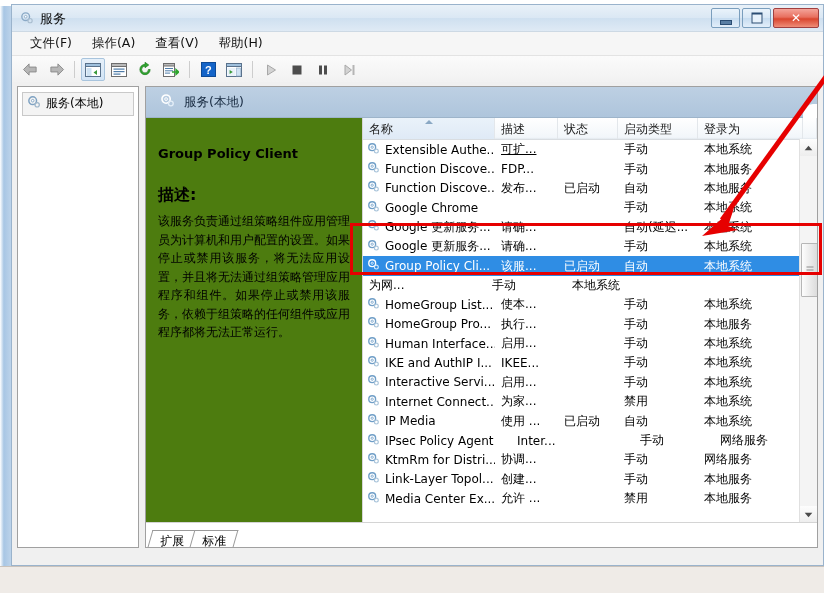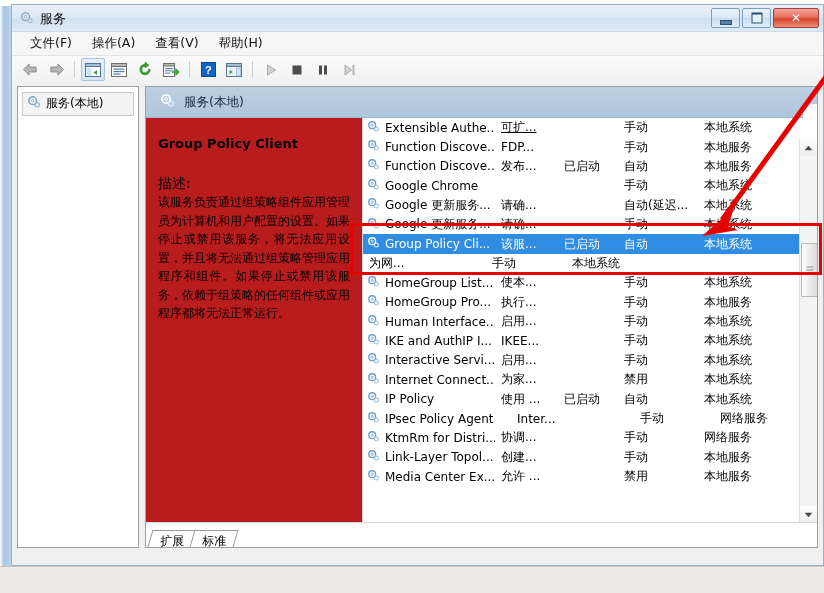--- a/index.html
+++ b/index.html
@@ -183,29 +183,29 @@
     background: #ffffff;
     border-top-left-radius: 10px;
   }
   .pane-header-text { font-size: 12.5px; color: #16293f; }
 
   
   .detail-col {
     position: absolute;
     left: 0; top: 31px;
     width: 216px; bottom: 24px;
-    background: #b91c1c;
-    padding: 18px 12px 0 12px;
+    background: #4d7c0f;
+    padding: 28px 12px 0 12px;
     box-sizing: border-box;
   }
   .detail-title {
     font-size: 13px; font-weight: bold; color: #000;
     margin-bottom: 24px;
   }
-  .detail-label { font-size: 14px; margin-bottom: 0; }
+  .detail-label { font-size: 16px; margin-bottom: 6px; font-weight: bold; }
   .detail-body {
     font-size: 12px; line-height: 18.5px;
     text-align: justify;
     word-break: break-all;
   }
 
   
   .list-col {
     position: absolute;
     left: 216px; top: 31px;
@@ -489,20 +489,28 @@
         </div>
 
         <div class="detail-col">
           <div class="detail-title">Group Policy Client</div>
           <div class="detail-label">描述:</div>
           <div class="detail-body">该服务负责通过组策略组件应用管理员为计算机和用户配置的设置。如果停止或禁用该服务，将无法应用设置，并且将无法通过组策略管理应用程序和组件。如果停止或禁用该服务，依赖于组策略的任何组件或应用程序都将无法正常运行。</div>
         </div>
 
         <div class="list-col">
 
+          <div class="lv-header" id="lv-header">
+              <div class="lv-th sorted" style="width: 132px; flex: 0 0 132px;"><span>名称</span></div>
+              <div class="lv-th" style="width: 63px; flex: 0 0 63px;"><span>描述</span></div>
+              <div class="lv-th" style="width: 60px; flex: 0 0 60px;"><span>状态</span></div>
+              <div class="lv-th" style="width: 80px; flex: 0 0 80px;"><span>启动类型</span></div>
+              <div class="lv-th" style="width: 105px; flex: 0 0 105px;"><span>登录为</span></div>
+              <div class="lv-th" style="flex: 1 1 auto;"><span></span></div>
+            </div>
 
           <div class="lv-body" id="lv-body">
               <div class="lv-row">
                 <div class="cell name" style="flex: 0 0 132px;">
                   <span class="gear"><svg width="13" height="13" viewBox="0 0 16 16">
                       <circle cx="6.4" cy="6.4" r="4.2" fill="none" stroke="#6f9ec7" stroke-width="1.7"></circle>
                       <circle cx="6.4" cy="6.4" r="1.4" fill="none" stroke="#6f9ec7" stroke-width="1"></circle>
                       <circle cx="11.5" cy="11.2" r="2.4" fill="none" stroke="#a9c4da" stroke-width="1.4"></circle>
                     </svg></span>
                   <span>Extensible Authe...</span>
@@ -686,21 +694,21 @@
                 <div class="cell startup" style="flex: 0 0 80px;">禁用</div>
                 <div class="cell logon" style="flex: 0 0 105px;">本地系统</div>
               </div>
               <div class="lv-row">
                 <div class="cell name" style="flex: 0 0 132px;">
                   <span class="gear"><svg width="13" height="13" viewBox="0 0 16 16">
                       <circle cx="6.4" cy="6.4" r="4.2" fill="none" stroke="#6f9ec7" stroke-width="1.7"></circle>
                       <circle cx="6.4" cy="6.4" r="1.4" fill="none" stroke="#6f9ec7" stroke-width="1"></circle>
                       <circle cx="11.5" cy="11.2" r="2.4" fill="none" stroke="#a9c4da" stroke-width="1.4"></circle>
                     </svg></span>
-                  <span>IP Policy</span>
+                  <span>IP Media</span>
                 </div>
                 <div class="cell description" style="flex: 0 0 63px;">使用 ...</div>
                 <div class="cell status" style="flex: 0 0 60px;">已启动</div>
                 <div class="cell startup" style="flex: 0 0 80px;">自动</div>
                 <div class="cell logon" style="flex: 0 0 105px;">本地系统</div>
               </div>
               <div class="lv-row">
                 <div class="cell name" style="flex: 0 0 132px;">
                   <span class="gear"><svg width="13" height="13" viewBox="0 0 16 16">
                       <circle cx="6.4" cy="6.4" r="4.2" fill="none" stroke="#6f9ec7" stroke-width="1.7"></circle>

